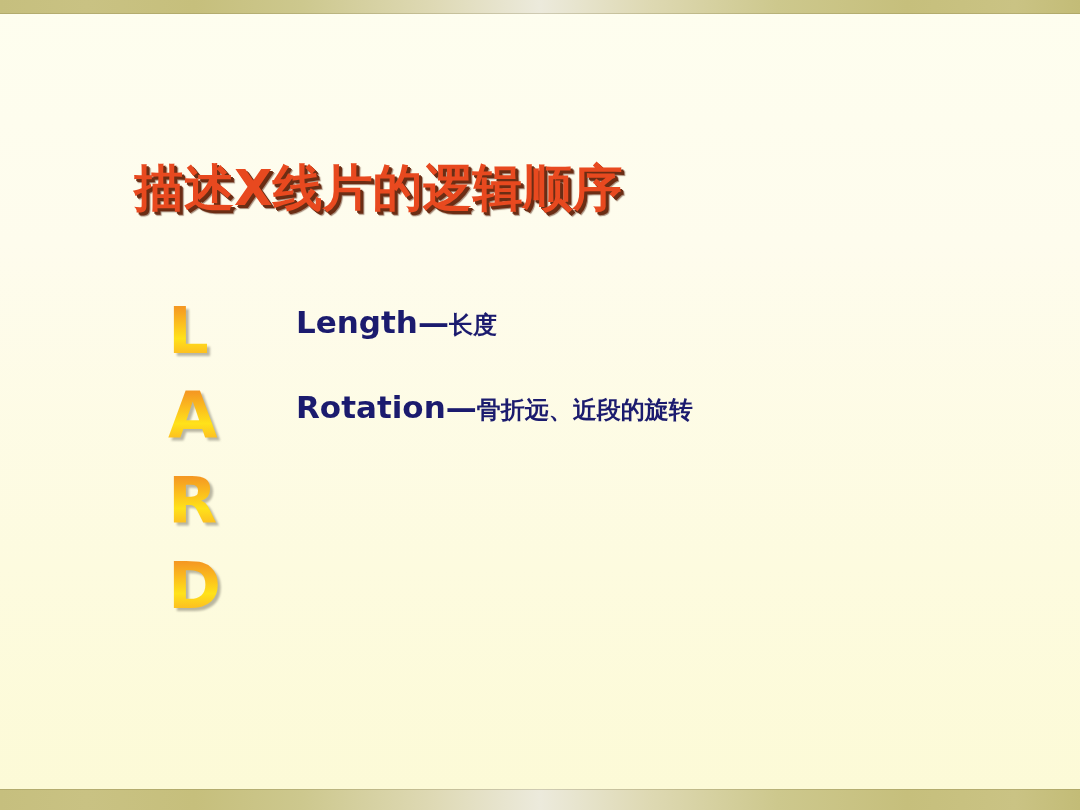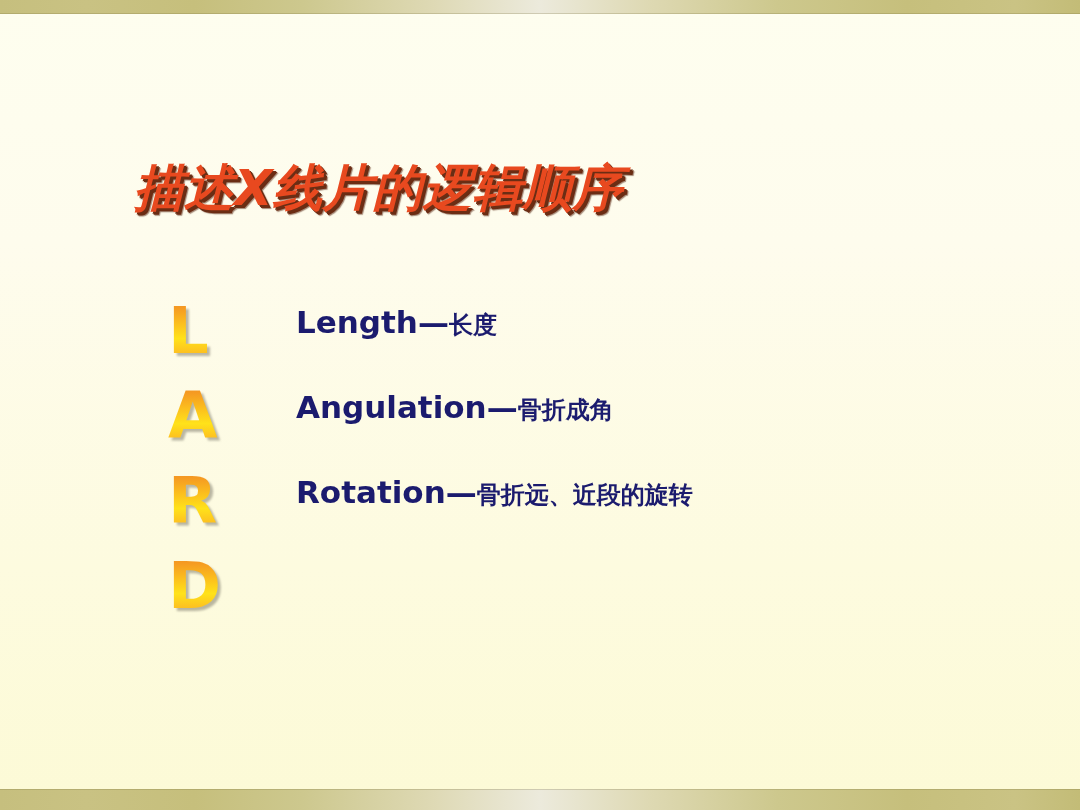--- a/index.html
+++ b/index.html
@@ -58,21 +58,20 @@
     font-weight: bold;
     font-size: 50px;
     line-height: 56px;
     letter-spacing: 0px;
     color: #e8491f;
     white-space: nowrap;
     text-shadow:
        2px 2px 0 #6b2d14,
        3px 3px 0 #6b2d14,
        4px 4px 1px rgba(90,40,20,.55);
-    font-style: italic;
   }
 
   
   .lard-col {
     position: absolute;
     left: 168px;
     top: 296px;
     width: 90px;
   }
   .lard-letter {
@@ -138,22 +137,19 @@
     <div class="lard-letter">A</div>
     <div class="lard-letter">R</div>
     <div class="lard-letter">D</div>
   </div>
 
   <div class="lines">
     <div class="line">
       <span class="en">Length—</span><span class="zh">长度</span>
     </div>
     <div class="line">
-      <span class="en">Angulation—</span><span class="zh">骨折成角</span>
-    </div>
-    <div class="line">
       <span class="en">Rotation—</span><span class="zh">骨折远、近段的旋转</span>
     </div>
   </div>
 
   <div class="band band-bottom"></div>
 
 </div>
 
 </body></html>

